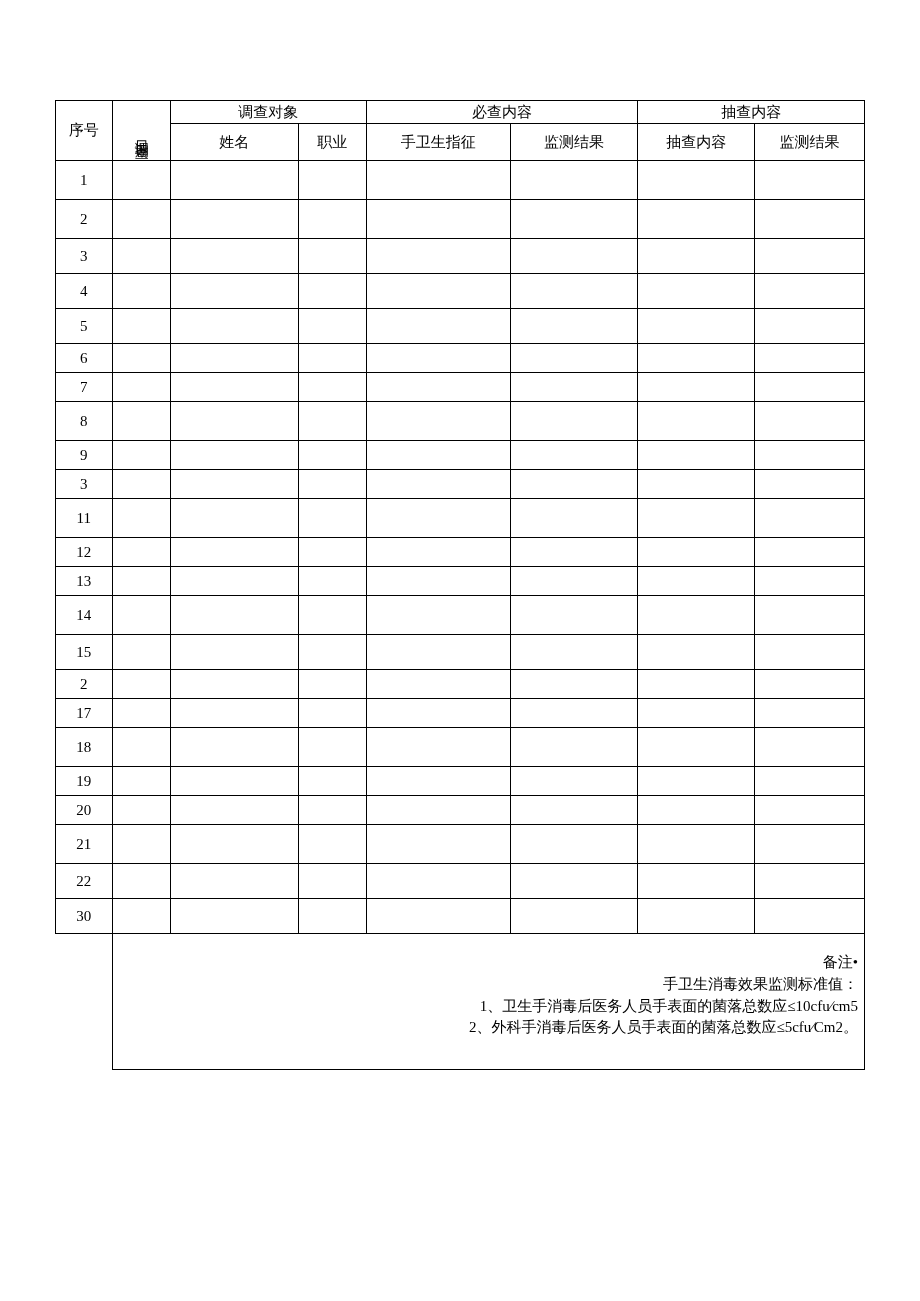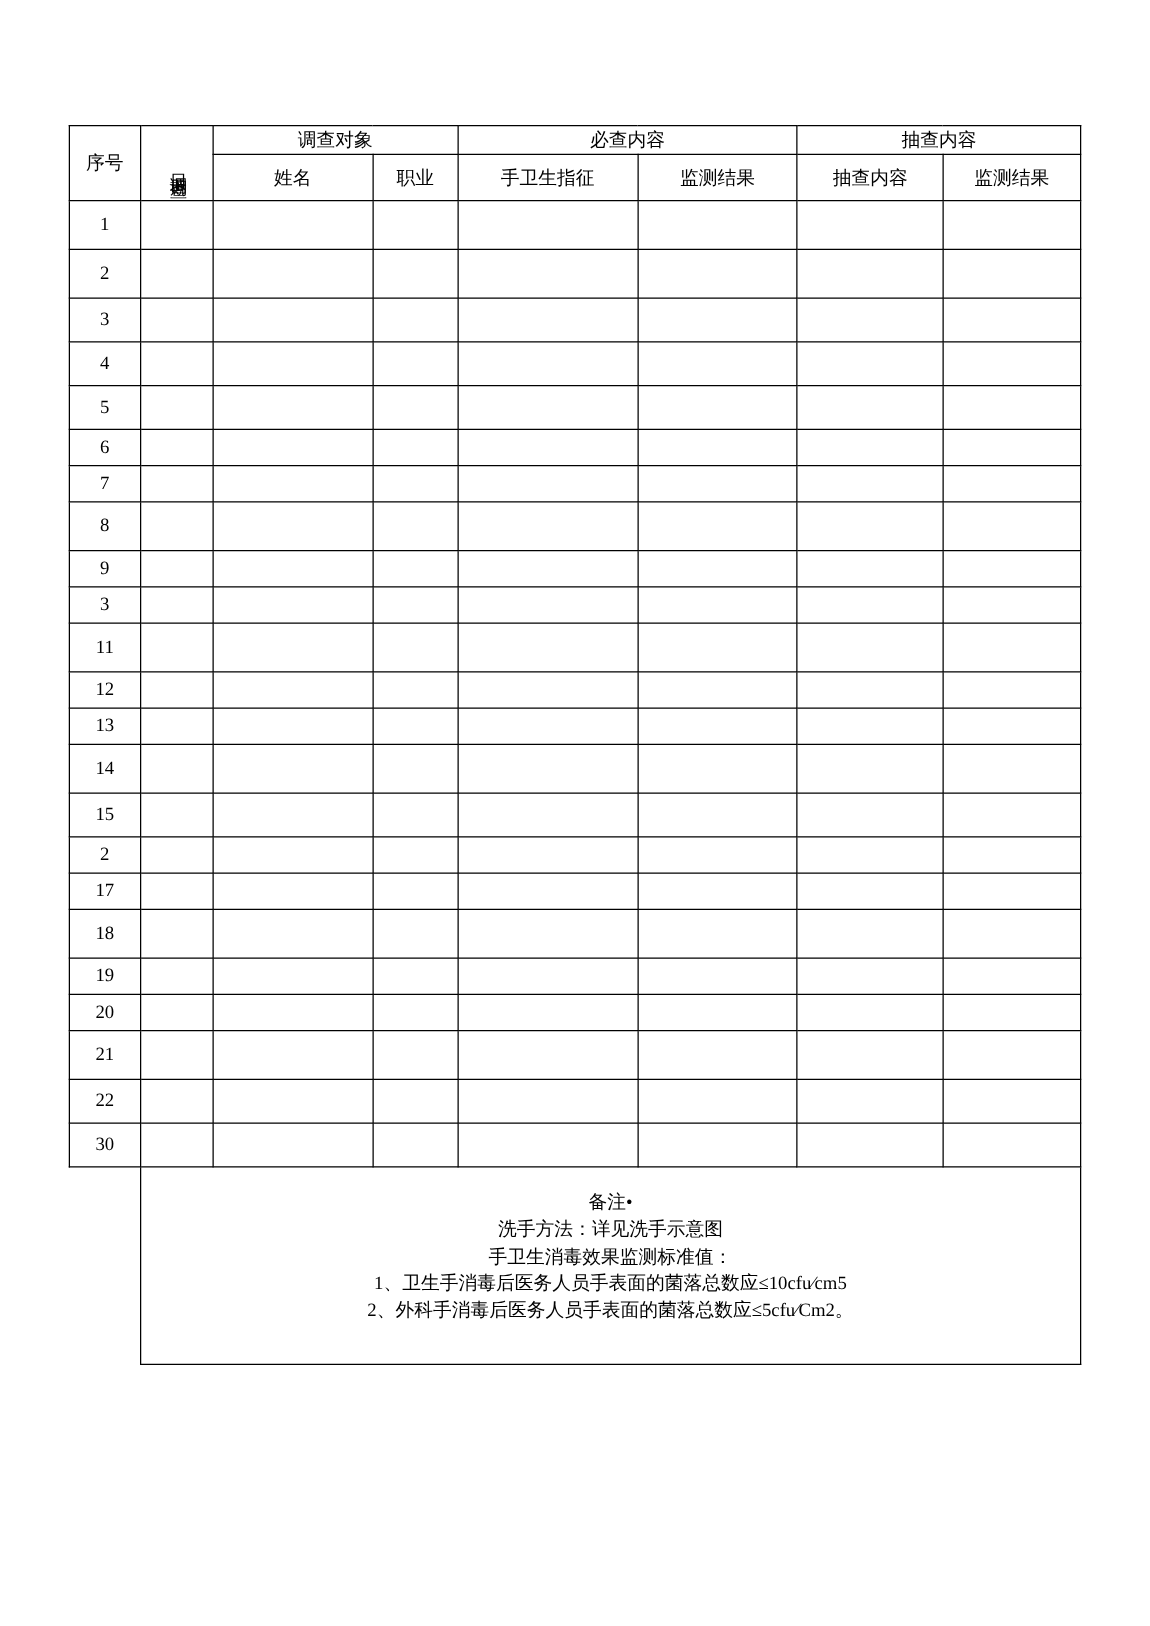--- a/index.html
+++ b/index.html
@@ -54,21 +54,21 @@
   tr.data.tall td { height: 38px; }
 
   .notes-wrap {
     border: 1px solid #000;
     border-top: none;
     margin-left: 7.0%;
     box-sizing: border-box;
   }
   .notes {
     padding: 18px 6px 30px 6px;
-    text-align: center;
+    text-align: right;
     line-height: 1.45;
     font-size: 15px;
   }
 </style>
 </head>
 <body>
 
 <div class="page">
 
   <table class="main-table">
@@ -331,20 +331,19 @@
           <td></td>
           <td></td>
           <td></td>
         </tr>
       </tbody>
   </table>
 
   <div class="notes-wrap">
     <div class="notes">
       <div>备注•</div>
-      <div>洗手方法：详见洗手示意图</div>
       <div>手卫生消毒效果监测标准值：</div>
       <div>1、卫生手消毒后医务人员手表面的菌落总数应≤10cfu∕cm5</div>
       <div>2、外科手消毒后医务人员手表面的菌落总数应≤5cfu∕Cm2。</div>
     </div>
   </div>
 
 </div>
 
 </body></html>

